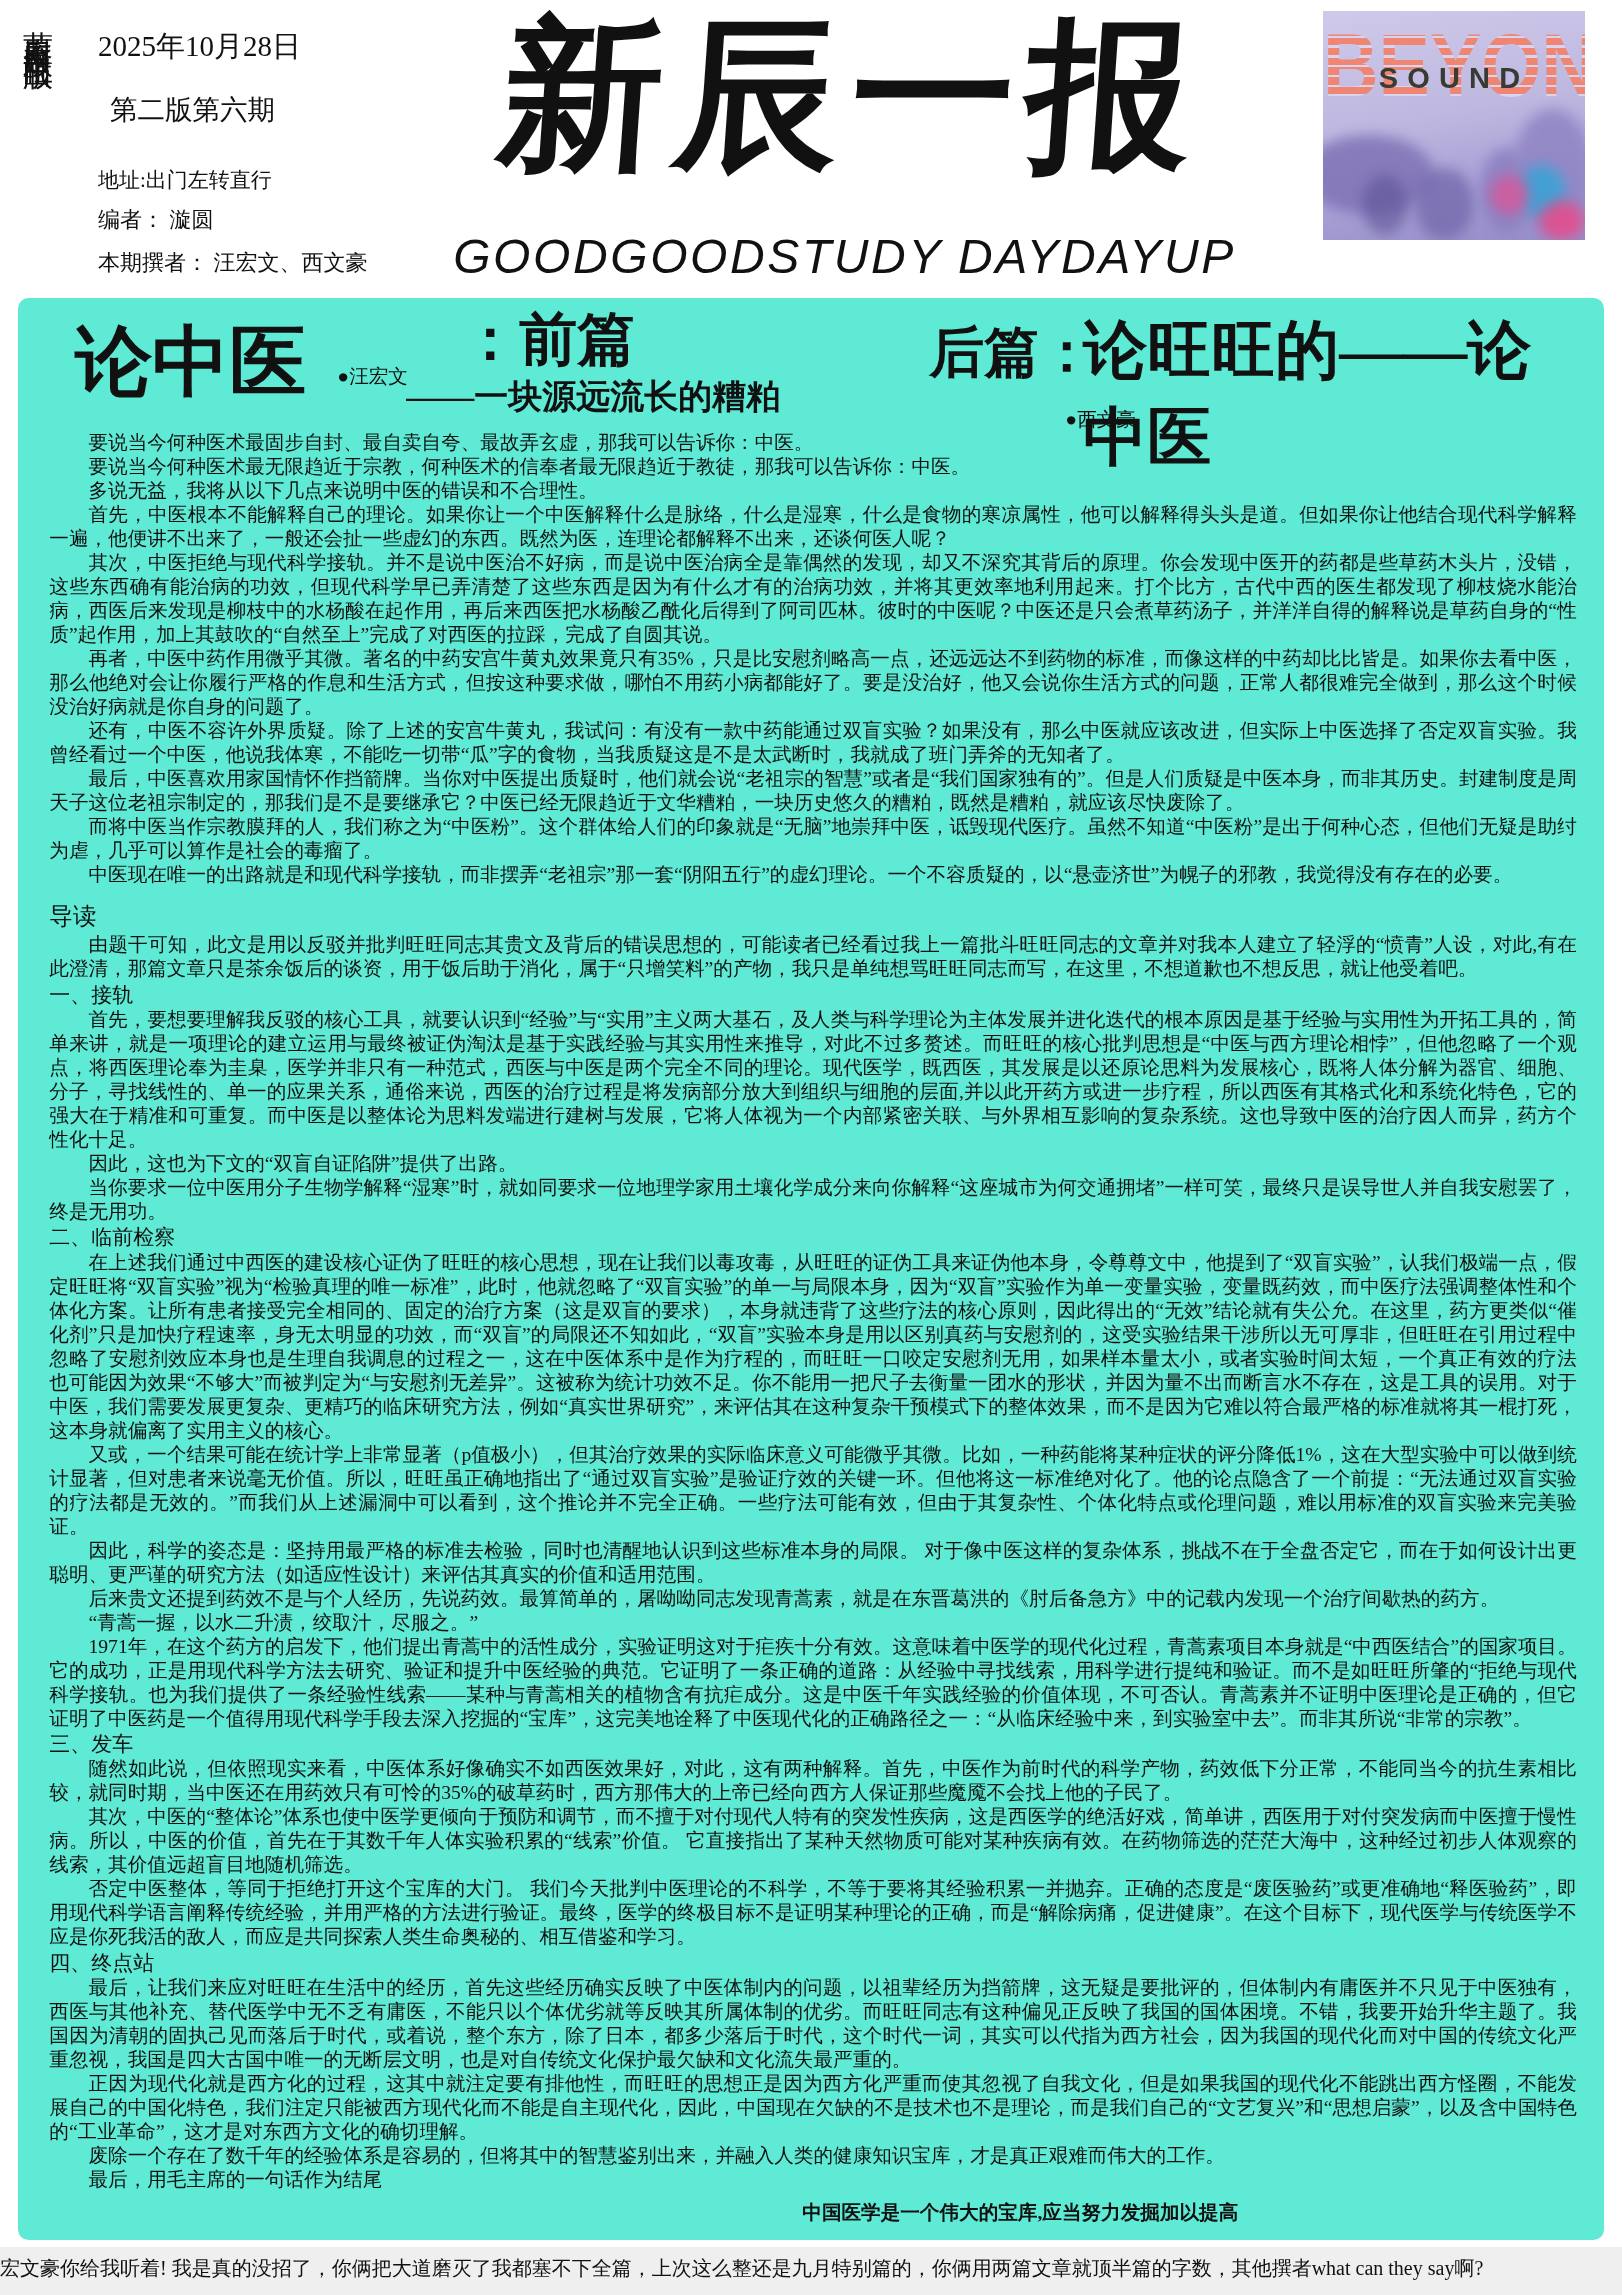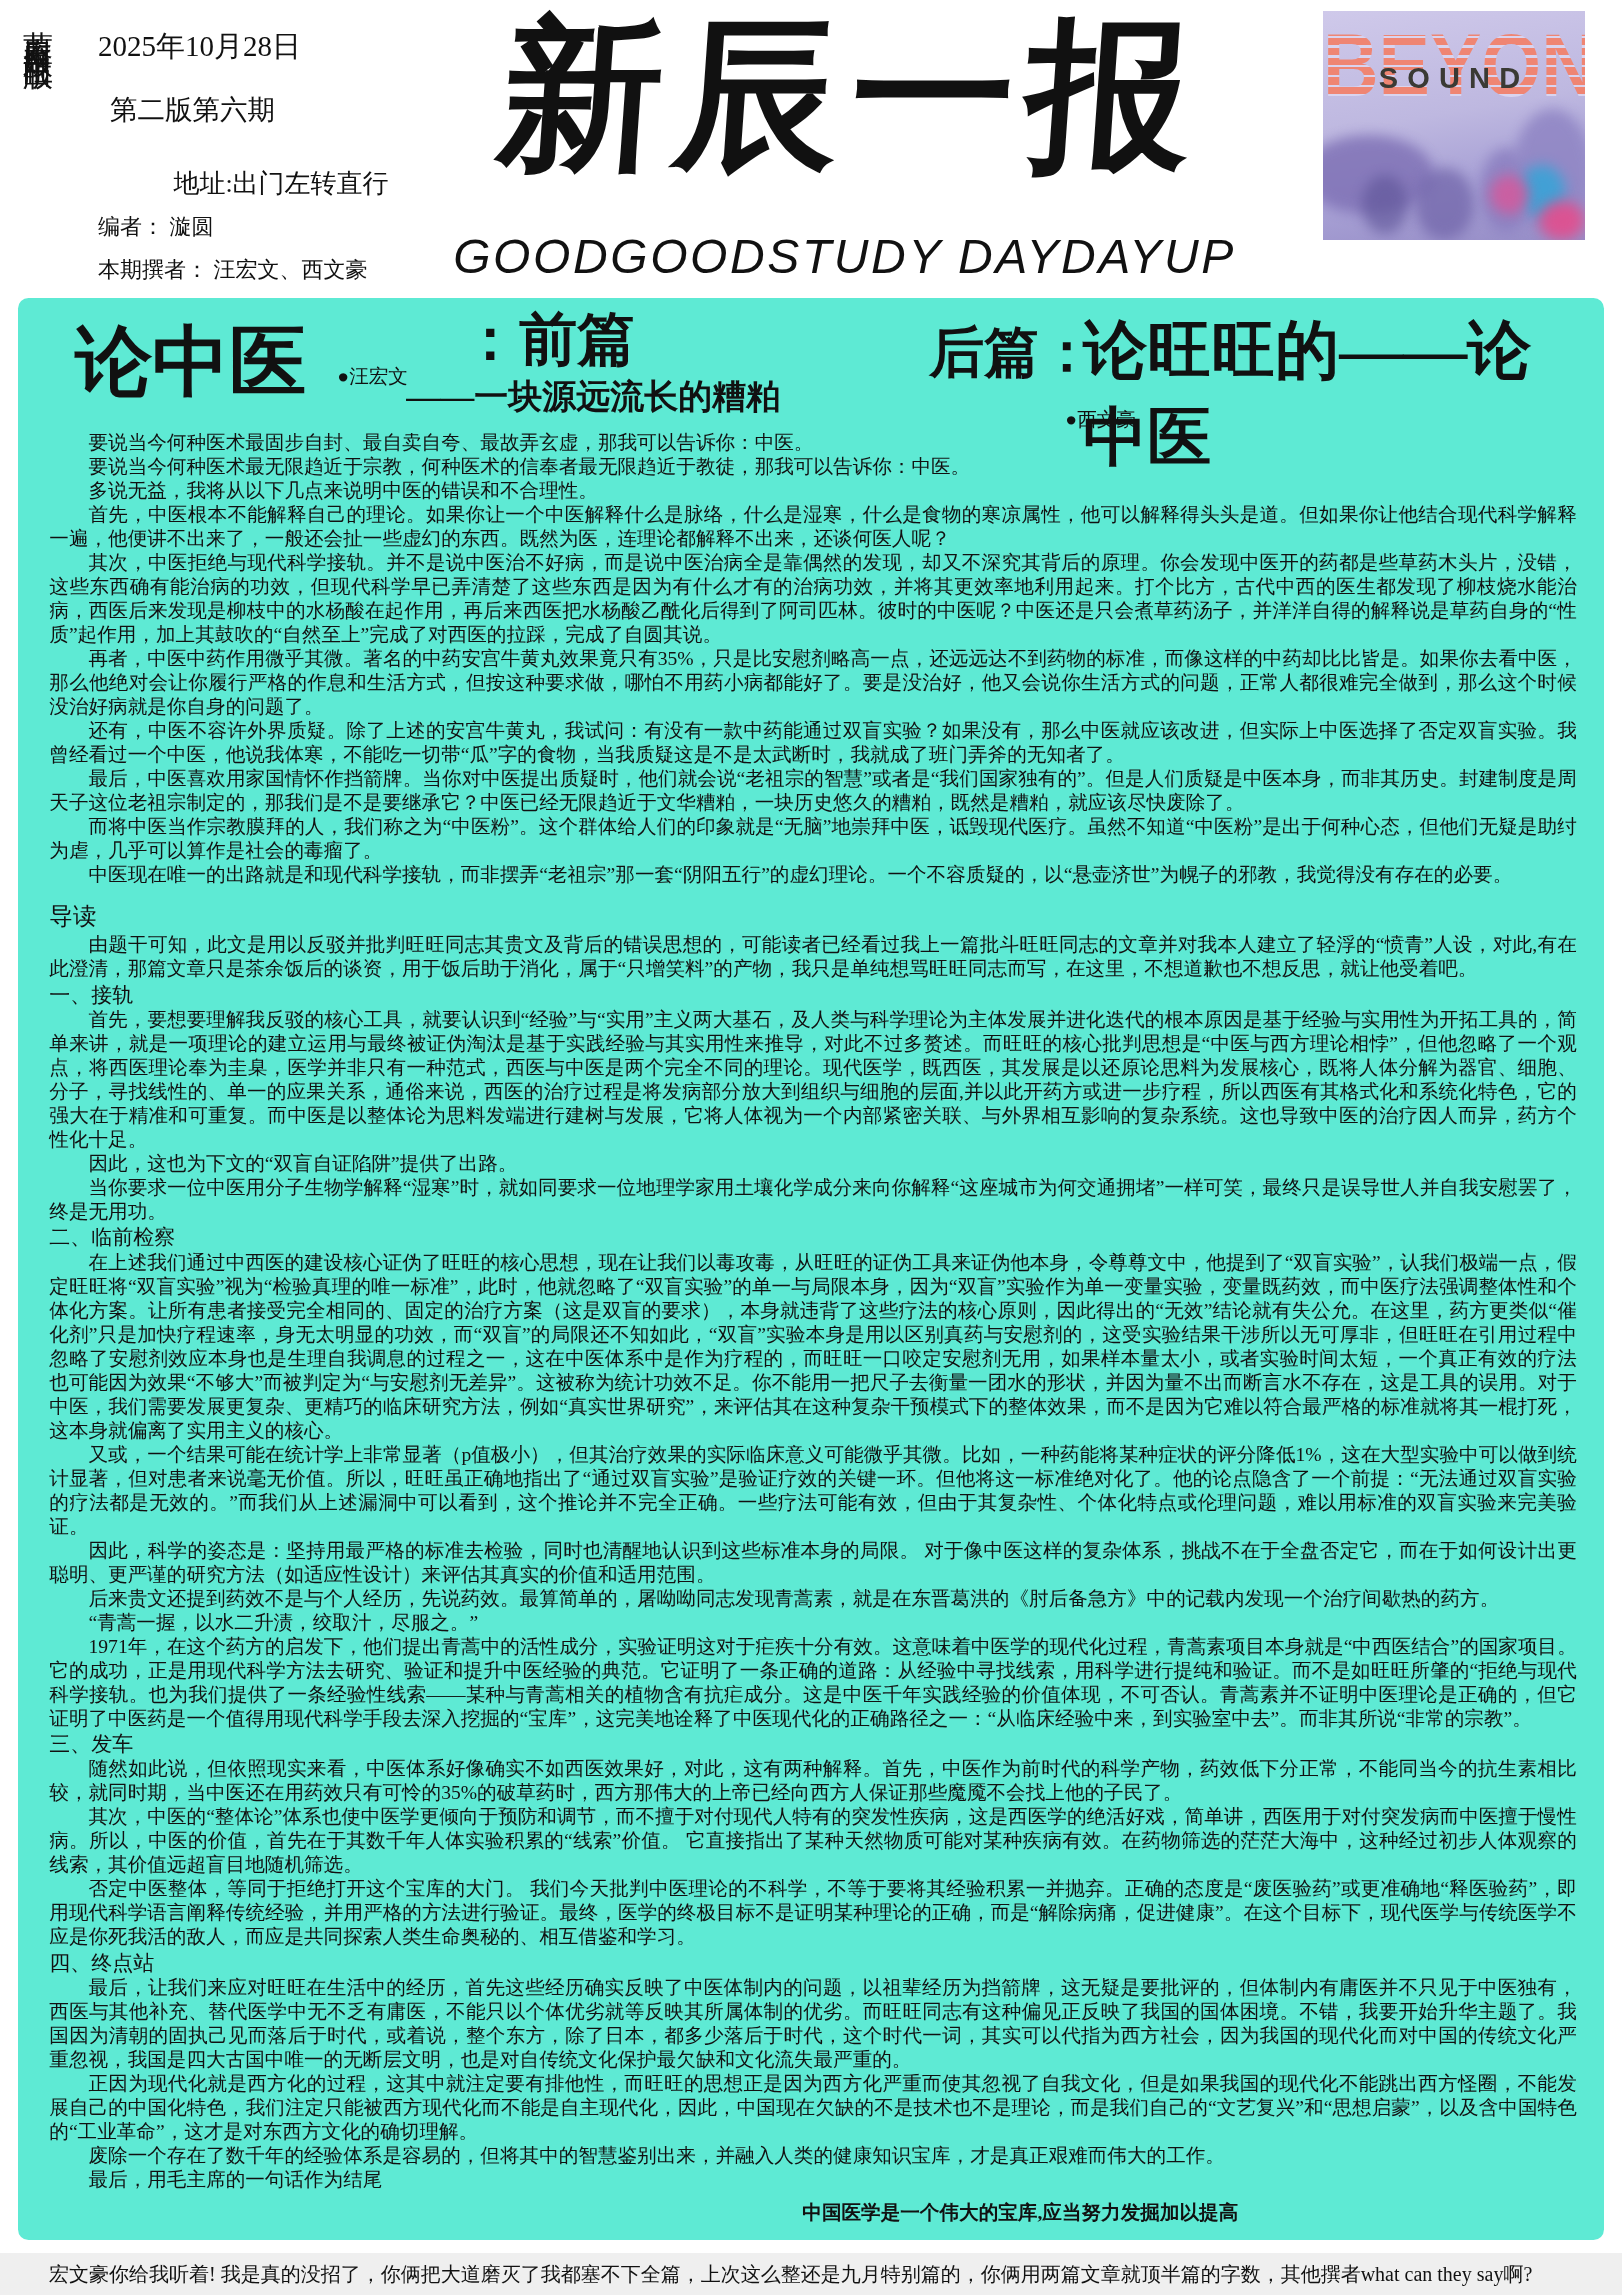--- a/index.html
+++ b/index.html
@@ -11,21 +11,21 @@
   }
   
   .vertical-pub{
     position:absolute;left:17px;top:6.5px;height:308px;
     writing-mode:vertical-rl;text-orientation:upright;
     font-size:30px;letter-spacing:3.9px;font-family:"Liberation Serif",serif;
   }
   .info-col{position:absolute;left:98px;top:6.5px;width:366px;}
   .info-date{font-size:29px;margin:20px 0 0 0;}
   .info-edition{font-size:27.5px;margin:25px 0 0 12px;}
-  .info-address{font-size:26px;margin:38px 0 0 0;text-align:center;}
+  .info-address{font-size:21px;margin:38px 0 0 0;}
   .info-editor{font-size:22px;margin:11.8px 0 0 0;}
   .info-writers{font-size:22px;margin:13px 0 0 0;}
   .paper-title{
     position:absolute;left:432px;top:-13px;width:838px;text-align:center;
     font-size:164px;font-weight:bold;letter-spacing:11.8px;
     font-family:"Liberation Serif",serif;
     transform:skewX(-4deg);
   }
   .paper-subtitle{
     position:absolute;left:406px;top:229px;width:877px;text-align:center;
@@ -75,22 +75,22 @@
   .h-main2{position:absolute;left:1034px;top:-9.2px;font-size:64px;font-weight:600;}
   
   .bodytext{font-size:19.6px;line-height:24px;text-align:justify;}
   .para{text-indent:2em;margin:0;}
   .lead-heading{font-size:23.6px;margin:17px 0 5.2px 0;}
   .sec-heading{font-size:21px;margin:1.3px 0 1.3px 0;}
   .quote-line{margin:0;text-indent:2em;}
   .closing-quote{margin:9.2px 0 0 0;padding-left:753px;text-indent:0;font-weight:bold;}
   
   .footer{
-    position:absolute;left:0;bottom:0;width:1623px;height:42px;background:#efefef;
-    font-size:20px;line-height:42px;padding-left:49px;box-sizing:border-box;
+    position:absolute;left:0;bottom:0;width:1623px;height:48px;background:#efefef;
+    font-size:20px;line-height:42px;box-sizing:border-box;
   }
 </style>
 </head>
 <body>
 
 <div class="vertical-pub">蔚蓝春日出版社出版</div>
 
 <div class="info-col">
   <div class="info-date">2025年10月28日</div>
   <div class="info-edition">第二版第六期</div>

